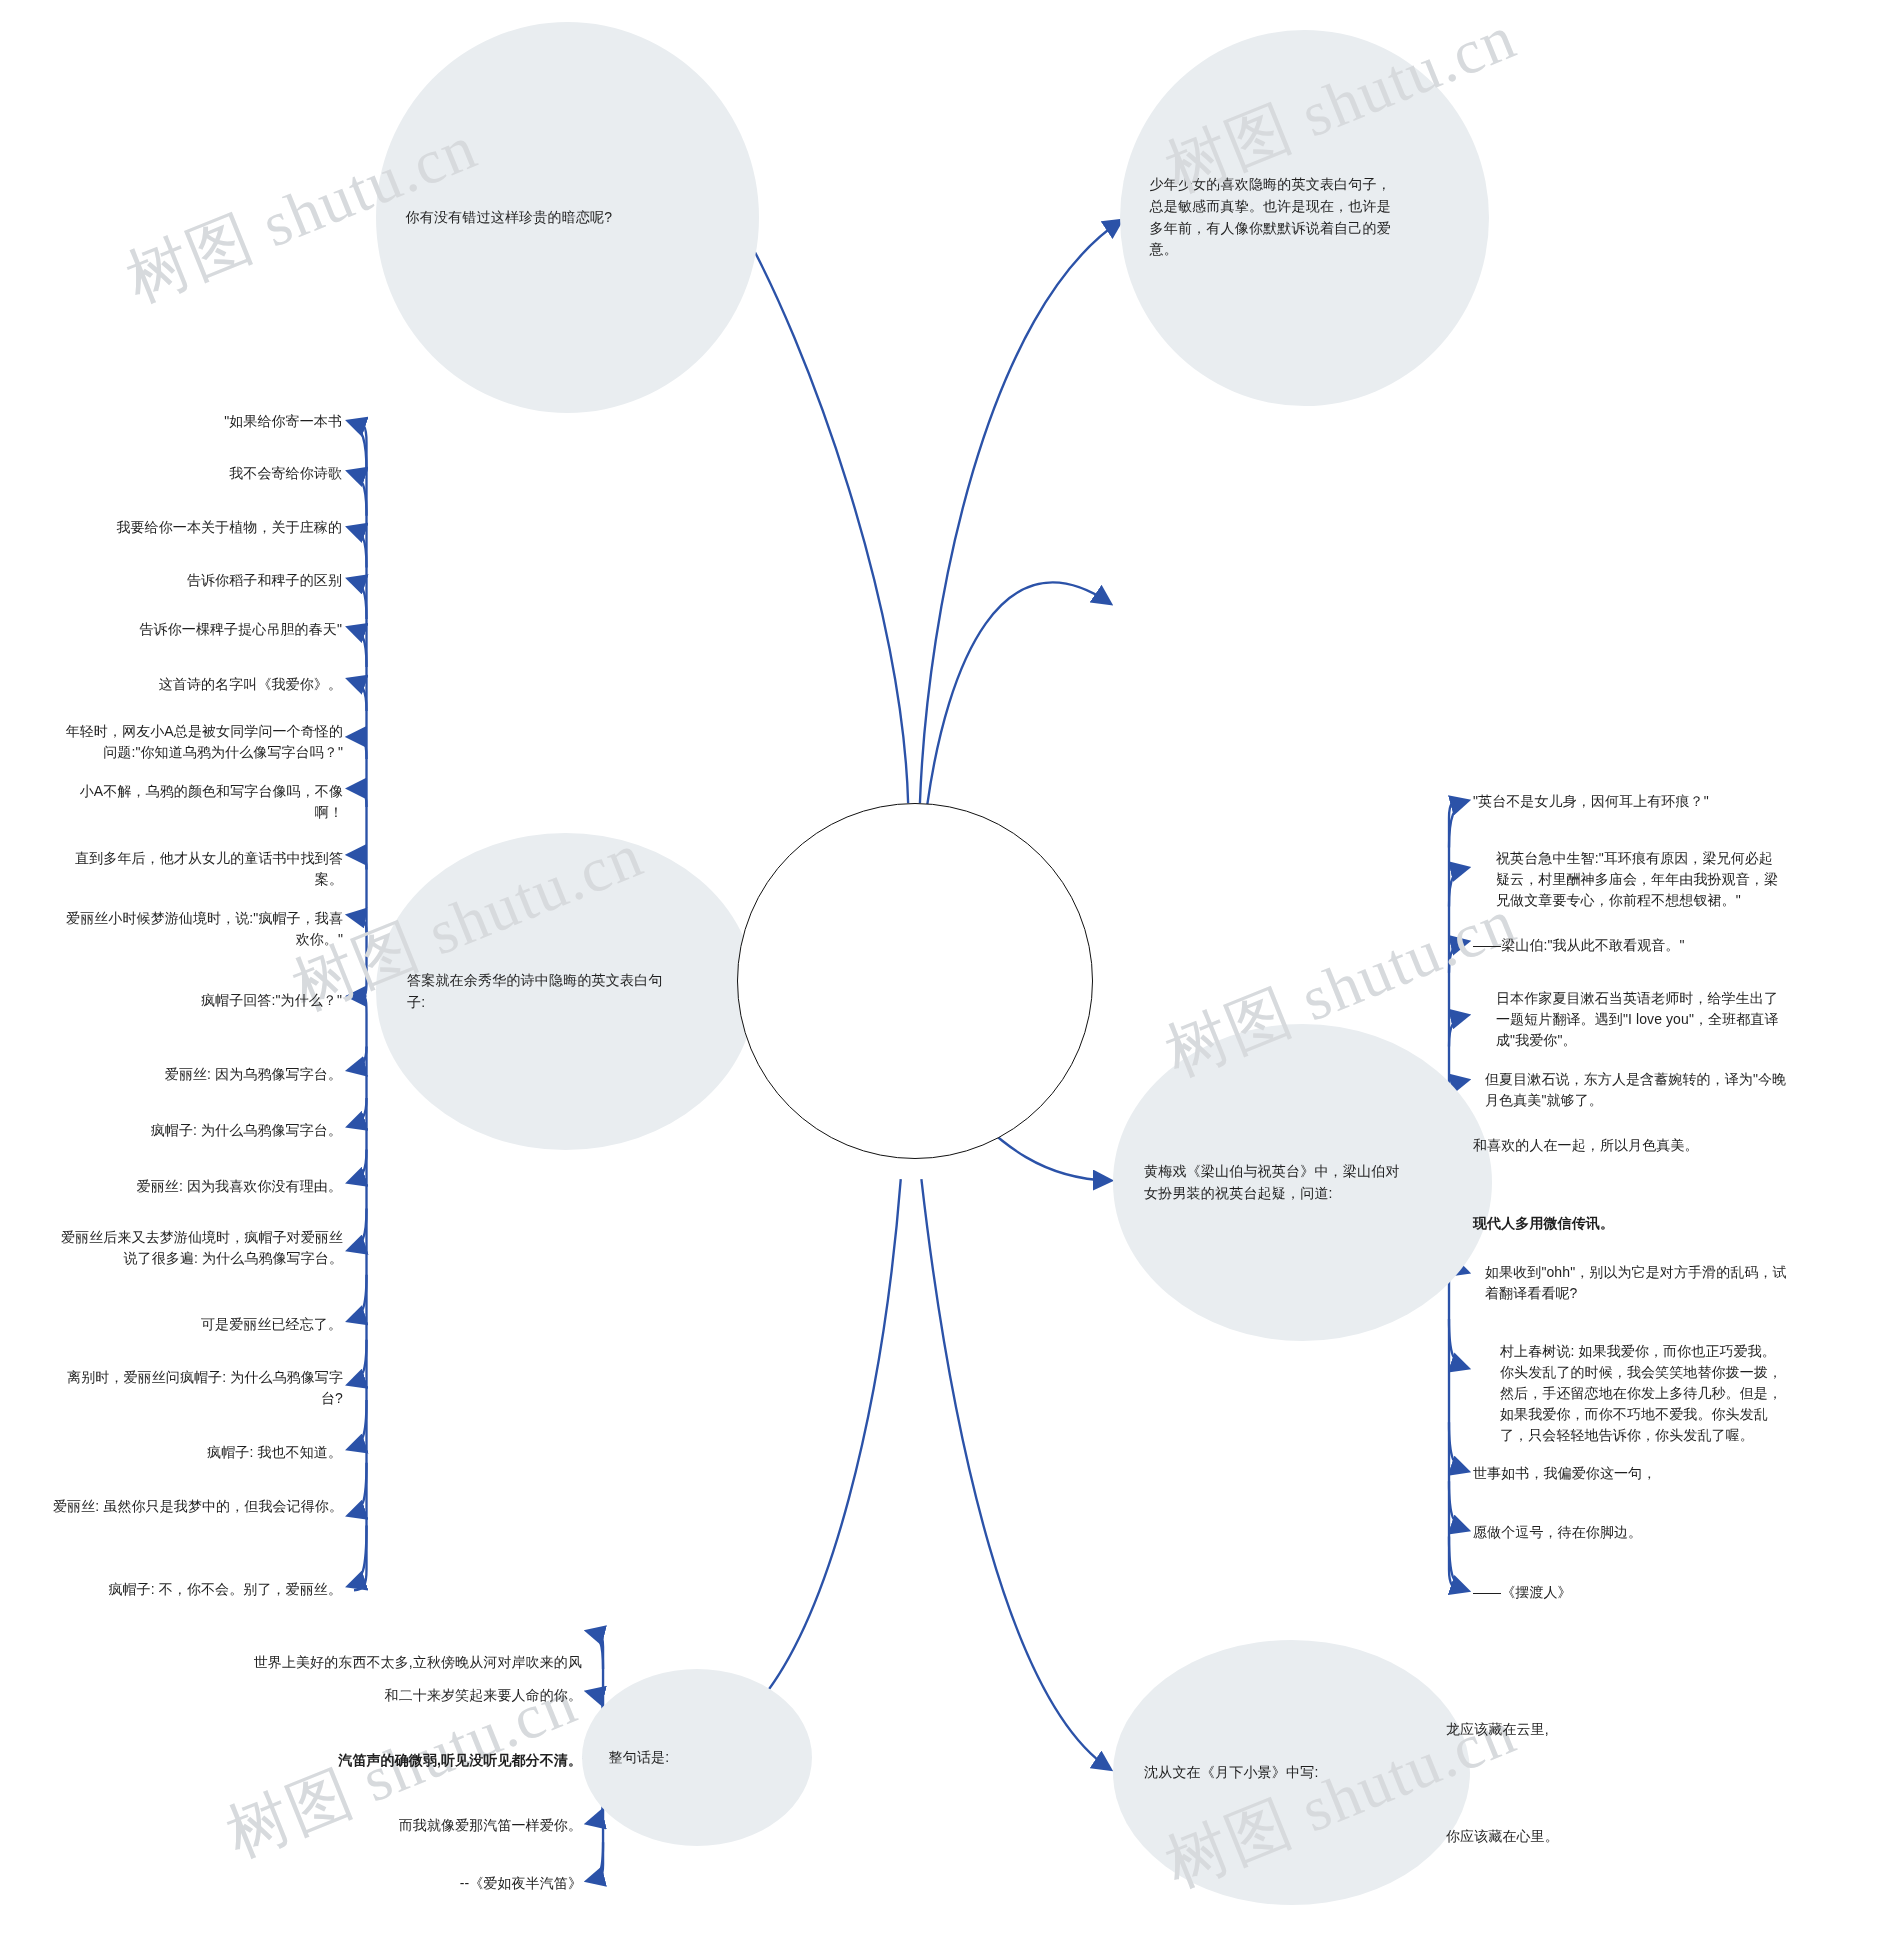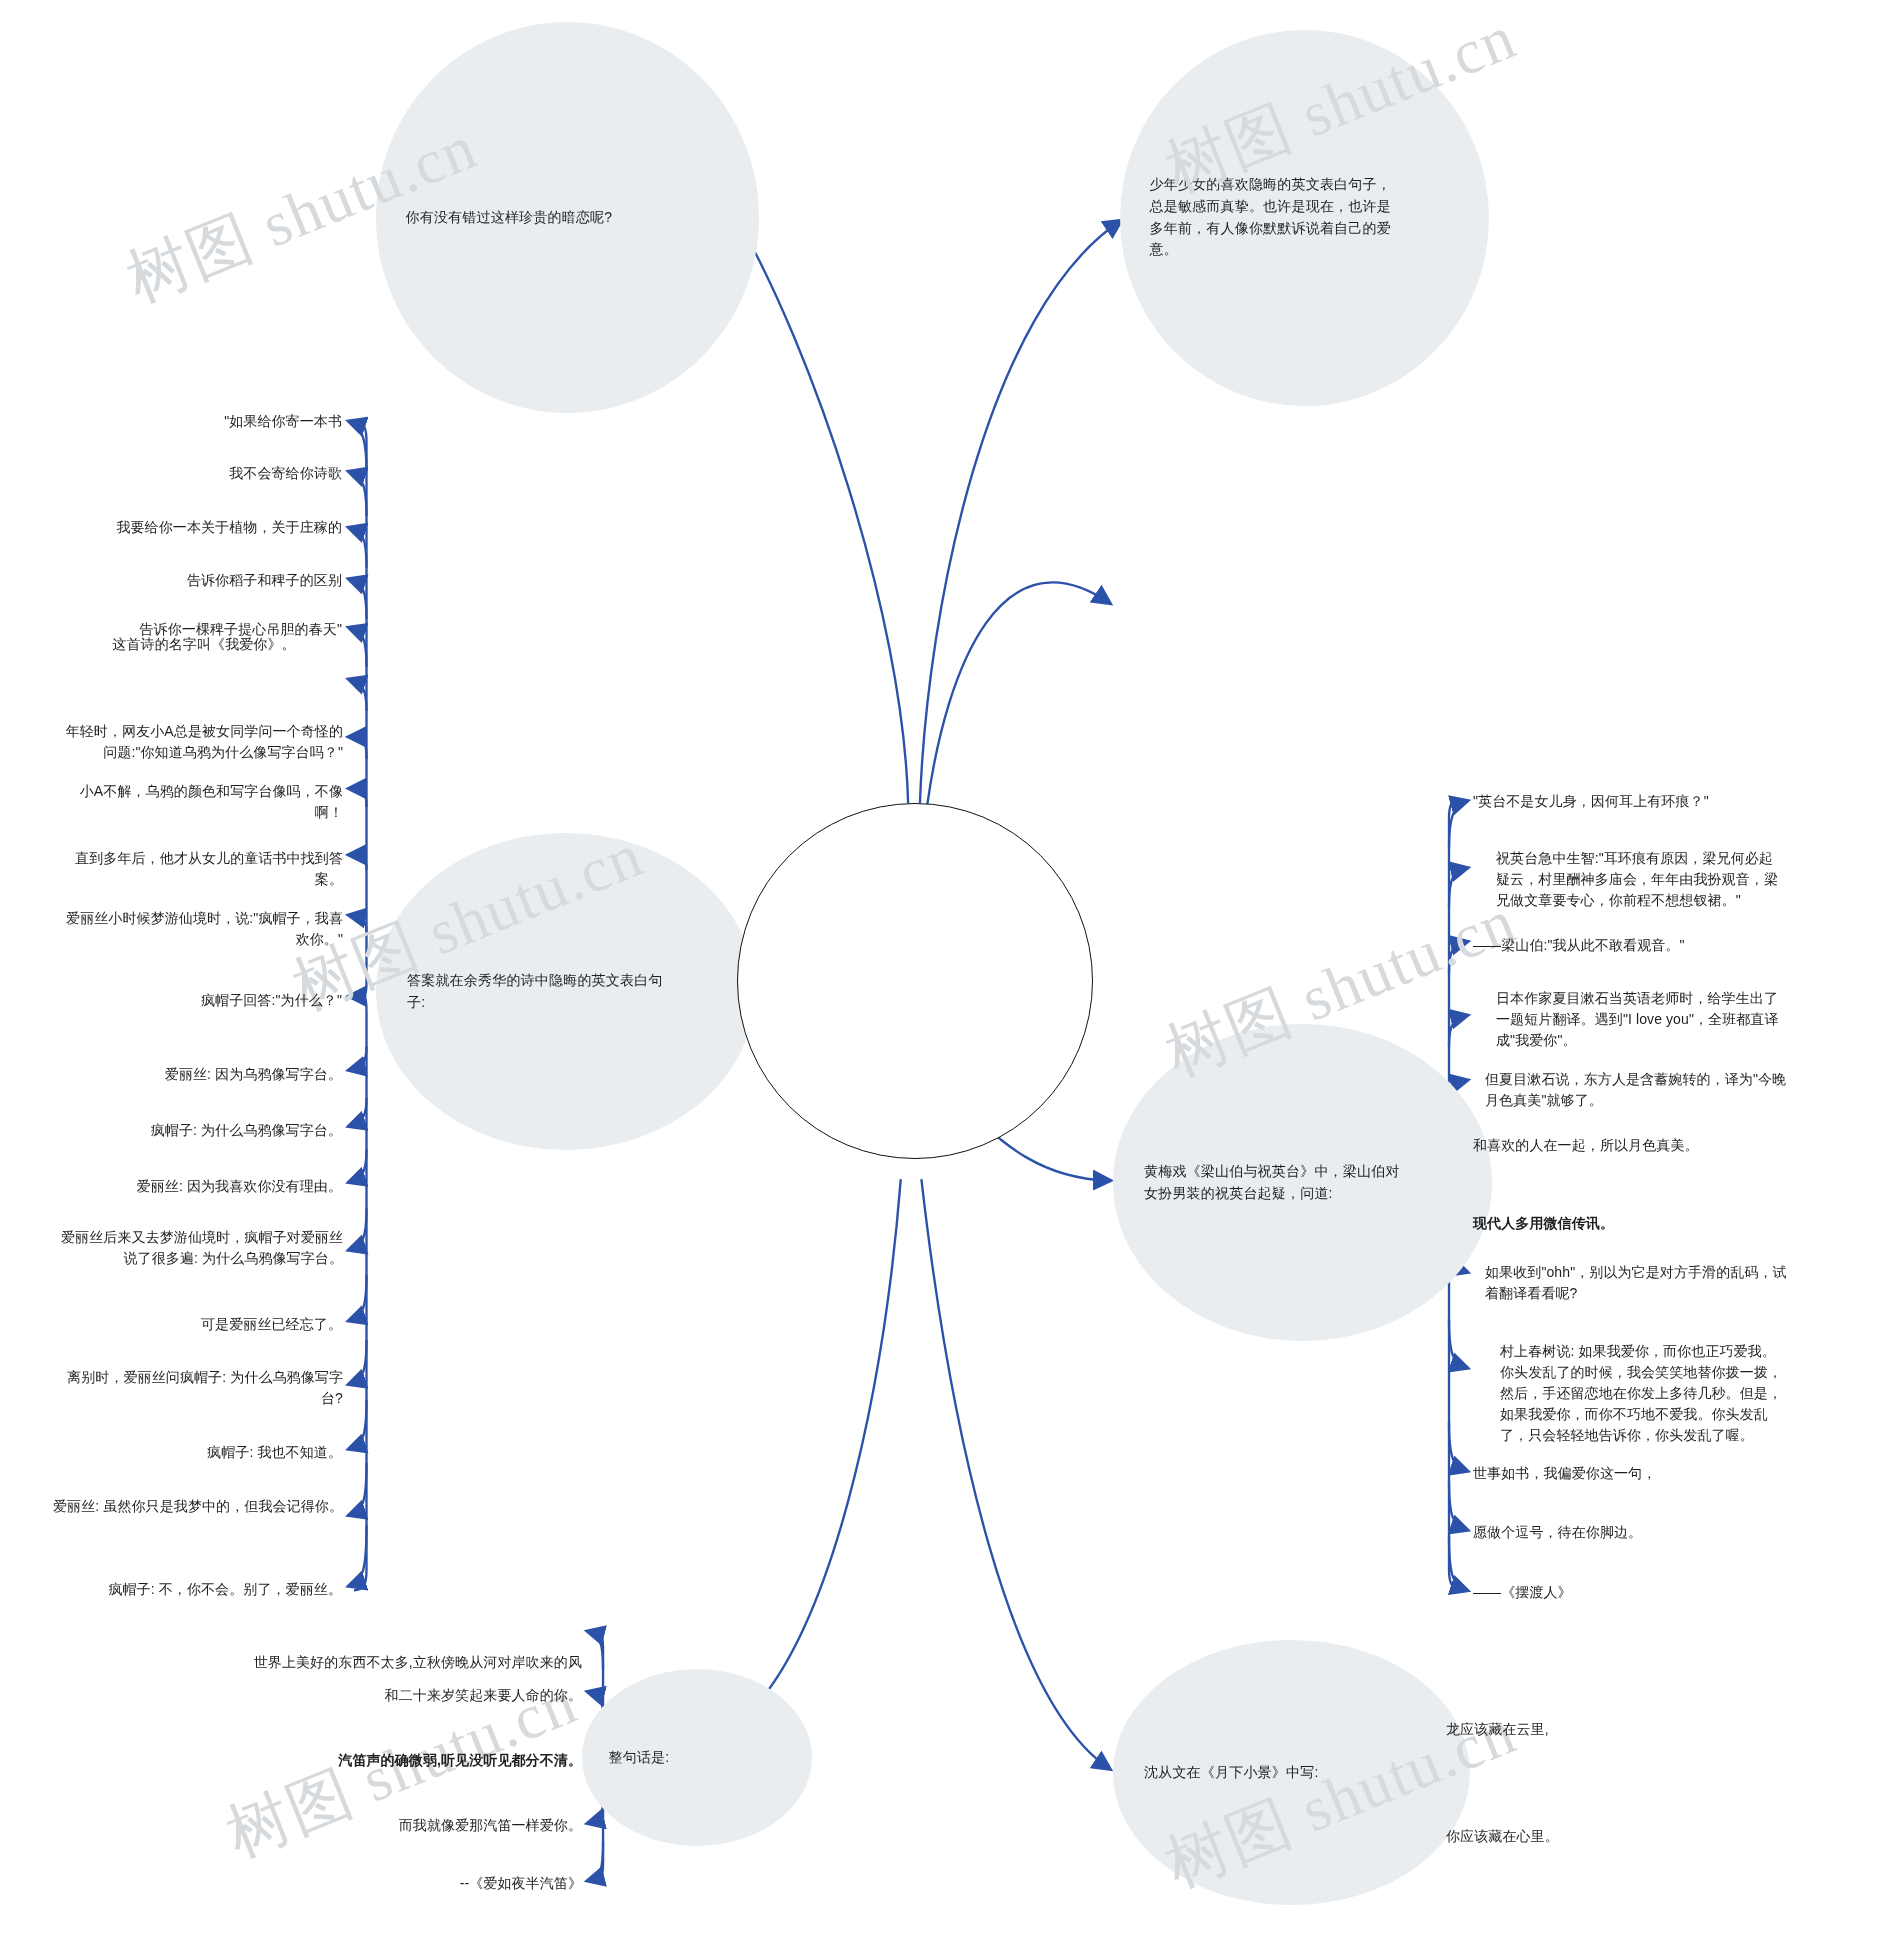--- a/index.html
+++ b/index.html
@@ -198,21 +198,21 @@
 
   <div class="bubble" style="left:1113px;top:1640px;width:295px;height:265px;padding:0 31px;">
     <div class="btxt" style="width:236px;">沈从文在《月下小景》中写:</div>
   </div>
 
   <div class="leaf r" style="left:66px;top:411px;width:276px;">"如果给你寄一本书</div>
   <div class="leaf r" style="left:66px;top:463px;width:276px;">我不会寄给你诗歌</div>
   <div class="leaf r" style="left:66px;top:517px;width:276px;">我要给你一本关于植物，关于庄稼的</div>
   <div class="leaf r" style="left:66px;top:570px;width:276px;">告诉你稻子和稗子的区别</div>
   <div class="leaf r" style="left:66px;top:619px;width:276px;">告诉你一棵稗子提心吊胆的春天"</div>
-  <div class="leaf r" style="left:66px;top:634px;width:276px;text-align:center;">这首诗的名字叫《我爱你》。</div>
+  <div class="leaf r" style="left:66px;top:674px;width:276px;">这首诗的名字叫《我爱你》。</div>
   <div class="leaf r" style="left:52px;top:721px;width:291px;">年轻时，网友小A总是被女同学问一个奇怪的问题:"你知道乌鸦为什么像写字台吗？"</div>
   <div class="leaf r" style="left:52px;top:781px;width:291px;">小A不解，乌鸦的颜色和写字台像吗，不像啊！</div>
   <div class="leaf r" style="left:52px;top:848px;width:291px;">直到多年后，他才从女儿的童话书中找到答案。</div>
   <div class="leaf r" style="left:52px;top:908px;width:291px;">爱丽丝小时候梦游仙境时，说:"疯帽子，我喜欢你。"</div>
   <div class="leaf r" style="left:66px;top:990px;width:276px;">疯帽子回答:"为什么？"</div>
   <div class="leaf r" style="left:66px;top:1064px;width:276px;">爱丽丝: 因为乌鸦像写字台。</div>
   <div class="leaf r" style="left:66px;top:1120px;width:276px;">疯帽子: 为什么乌鸦像写字台。</div>
   <div class="leaf r" style="left:66px;top:1176px;width:276px;">爱丽丝: 因为我喜欢你没有理由。</div>
   <div class="leaf r" style="left:52px;top:1227px;width:291px;">爱丽丝后来又去梦游仙境时，疯帽子对爱丽丝说了很多遍: 为什么乌鸦像写字台。</div>
   <div class="leaf r" style="left:66px;top:1314px;width:276px;">可是爱丽丝已经忘了。</div>

